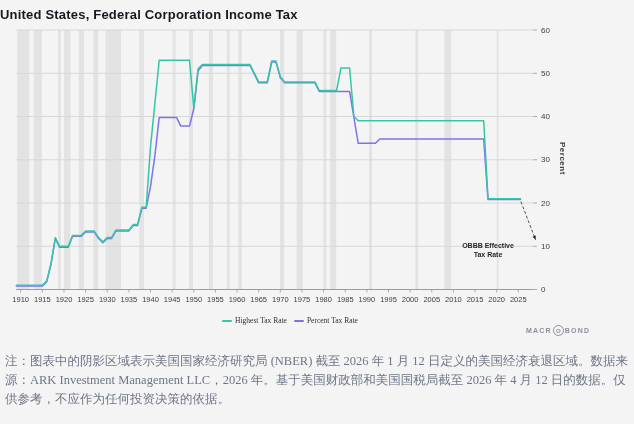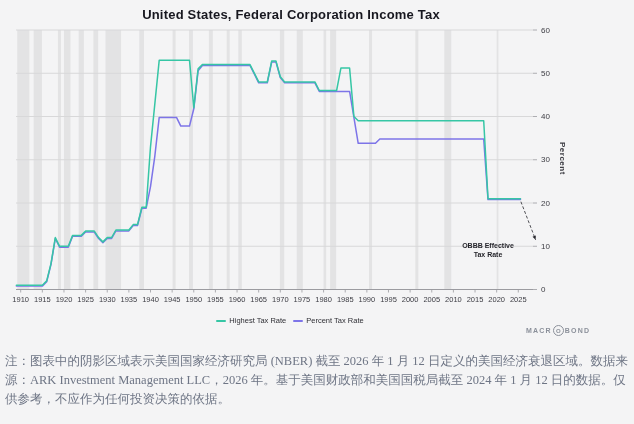--- a/index.html
+++ b/index.html
@@ -5,41 +5,41 @@
   html,body{margin:0;padding:0;}
   .canvas{
     position:relative;
     width:634px;height:424px;
     background:#f4f4f5;
     font-family:"Liberation Sans",sans-serif;
     overflow:hidden;
   }
   .chart-title{
     position:absolute;left:0;top:7px;width:582px;
-    text-align:center;
+    text-align:left;
     font-size:13px;font-weight:bold;color:#17171f;
     letter-spacing:0.2px;
   }
   svg.chart{position:absolute;left:0;top:0;}
   .percent-label{
     position:absolute;left:558px;top:142px;
     font-size:8px;color:#3c3c43;font-weight:bold;
     writing-mode:vertical-rl;
     letter-spacing:0.5px;
   }
   .annotation{
     position:absolute;left:447px;top:242px;width:82px;
     text-align:center;
     font-size:7px;font-weight:bold;color:#26262c;
     line-height:8.5px;
   }
   .legend{
     position:absolute;left:0;top:316px;width:580px;
     display:flex;justify-content:center;align-items:center;gap:7px;
-    font-size:7.5px;color:#2f2f35;
+    font-size:7.5px;color:#2f2f35;font-family:Liberation Serif, serif;
   }
   .legend-item{display:flex;align-items:center;gap:3px;}
   .swatch{display:inline-block;width:10px;height:2px;border-radius:1px;background:#999;}
   .macrobond{
     position:absolute;left:526px;top:325px;
     font-size:7px;color:#8b909a;letter-spacing:1.2px;font-weight:bold;
     display:flex;align-items:center;
   }
   .macrobond .o-ring{
     display:inline-flex;align-items:center;justify-content:center;
@@ -174,15 +174,15 @@
       <span>Percent Tax Rate</span>
     </span>
   </div>
 
   <div class="macrobond">
     <span>MACR</span>
     <span class="o-ring">O</span>
     <span>BOND</span>
   </div>
 
-  <div class="footnote">注：图表中的阴影区域表示美国国家经济研究局 (NBER) 截至 2026 年 1 月 12 日定义的美国经济衰退区域。数据来源：ARK Investment Management LLC，2026 年。基于美国财政部和美国国税局截至 2024 年 1 月 12 日的数据。仅供参考，不应作为任何投资决策的依据。</div>
+  <div class="footnote">注：图表中的阴影区域表示美国国家经济研究局 (NBER) 截至 2026 年 1 月 12 日定义的美国经济衰退区域。数据来源：ARK Investment Management LLC，2026 年。基于美国财政部和美国国税局截至 2026 年 4 月 12 日的数据。仅供参考，不应作为任何投资决策的依据。</div>
 
 </div>
 
 </body></html>

